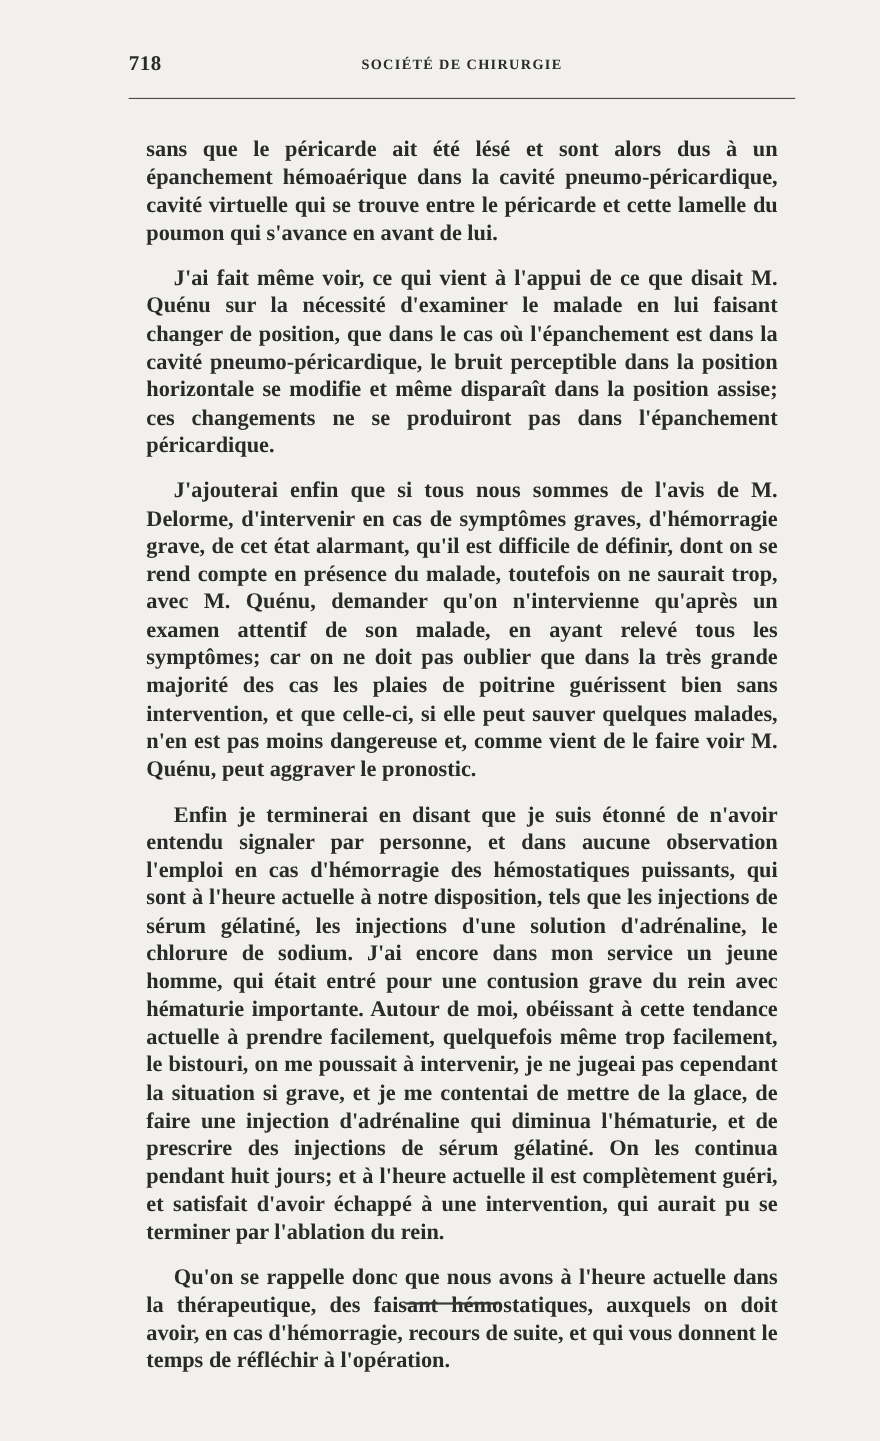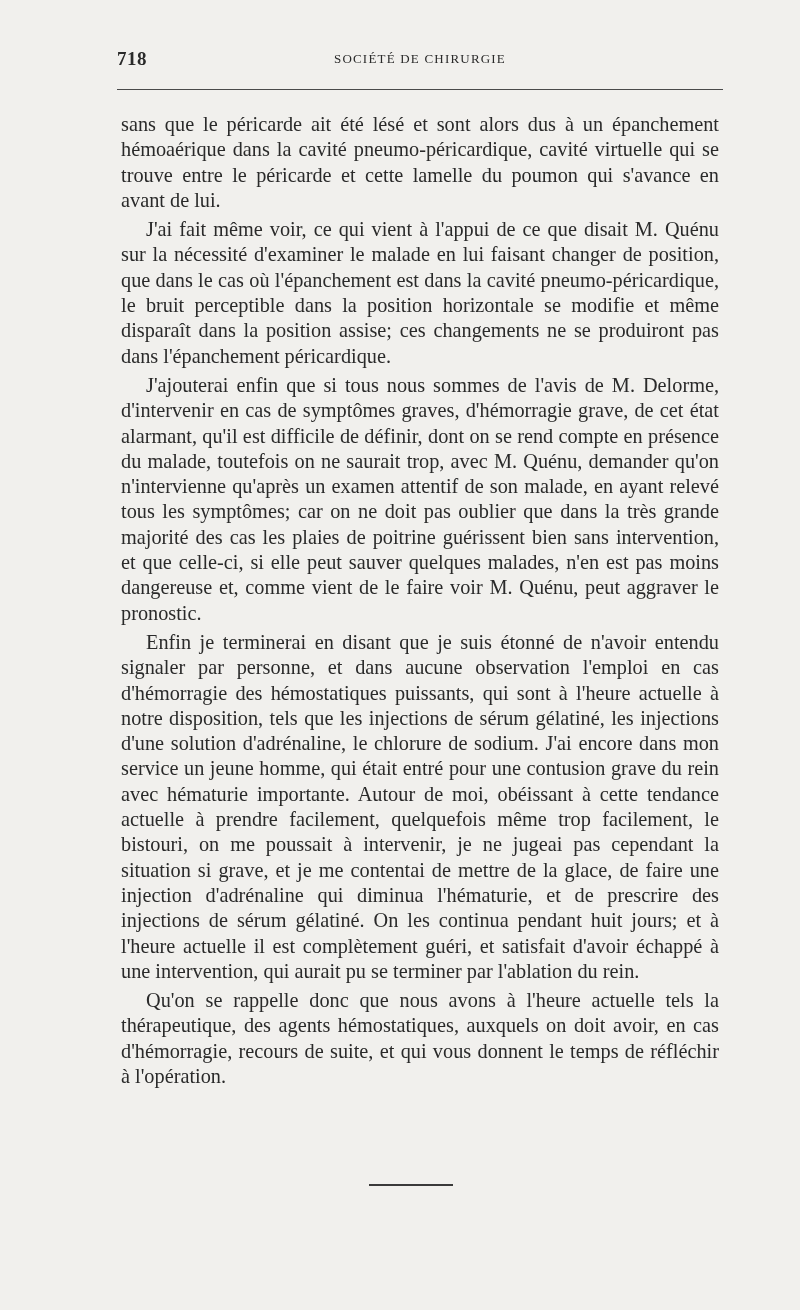--- a/index.html
+++ b/index.html
@@ -34,21 +34,21 @@
       letter-spacing: 0.5px;
       text-align: center;
     }
     .running-title {
       position: absolute;
       left: 0;
       right: 0;
       top: 3px;
       text-align: center;
       font-size: 13px;
-      font-weight: normal;
+      font-weight: bold;
       letter-spacing: 1.2px;
     }
     .header-rule {
       position: absolute;
       left: 0;
       top: 41px;
       width: 606px;
       height: 0;
       border-top: 1.5px solid #4a4a4a;
     }
@@ -56,21 +56,22 @@
       position: absolute;
       left: 0;
       top: 60px;
       width: 606px;
       font-size: 20.3px;
       line-height: 25.3px;
       text-align: justify;
       hyphens: none;
     }
     .body-text p {
-      margin: 4px;
+      margin: 16px;
+      font-weight: bold;
     }
     .body-text p.indent {
       text-indent: 25px;
     }
     .footer-rule {
       position: absolute;
       left: 252px;
       top: 1136px;
       width: 84px;
       height: 0;
@@ -85,17 +86,17 @@
     <span class="page-number">718</span>
     <span class="running-title">SOCIÉTÉ DE CHIRURGIE</span>
   </div>
   <div class="header-rule"></div>
 
   <div class="body-text">
     <p>sans que le péricarde ait été lésé et sont alors dus à un épanchement hémoaérique dans la cavité pneumo-péricardique, cavité virtuelle qui se trouve entre le péricarde et cette lamelle du poumon qui s'avance en avant de lui.</p>
     <p class="indent">J'ai fait même voir, ce qui vient à l'appui de ce que disait M. Quénu sur la nécessité d'examiner le malade en lui faisant changer de position, que dans le cas où l'épanchement est dans la cavité pneumo-péricardique, le bruit perceptible dans la position horizontale se modifie et même disparaît dans la position assise; ces changements ne se produiront pas dans l'épanchement péricardique.</p>
     <p class="indent">J'ajouterai enfin que si tous nous sommes de l'avis de M. Delorme, d'intervenir en cas de symptômes graves, d'hémorragie grave, de cet état alarmant, qu'il est difficile de définir, dont on se rend compte en présence du malade, toutefois on ne saurait trop, avec M. Quénu, demander qu'on n'intervienne qu'après un examen attentif de son malade, en ayant relevé tous les symptômes; car on ne doit pas oublier que dans la très grande majorité des cas les plaies de poitrine guérissent bien sans intervention, et que celle-ci, si elle peut sauver quelques malades, n'en est pas moins dangereuse et, comme vient de le faire voir M. Quénu, peut aggraver le pronostic.</p>
     <p class="indent">Enfin je terminerai en disant que je suis étonné de n'avoir entendu signaler par personne, et dans aucune observation l'emploi en cas d'hémorragie des hémostatiques puissants, qui sont à l'heure actuelle à notre disposition, tels que les injections de sérum gélatiné, les injections d'une solution d'adrénaline, le chlorure de sodium. J'ai encore dans mon service un jeune homme, qui était entré pour une contusion grave du rein avec hématurie importante. Autour de moi, obéissant à cette tendance actuelle à prendre facilement, quelquefois même trop facilement, le bistouri, on me poussait à intervenir, je ne jugeai pas cependant la situation si grave, et je me contentai de mettre de la glace, de faire une injection d'adrénaline qui diminua l'hématurie, et de prescrire des injections de sérum gélatiné. On les continua pendant huit jours; et à l'heure actuelle il est complètement guéri, et satisfait d'avoir échappé à une intervention, qui aurait pu se terminer par l'ablation du rein.</p>
-    <p class="indent">Qu'on se rappelle donc que nous avons à l'heure actuelle tels la thérapeutique, des agents hémostatiques, auxquels on doit avoir, en cas d'hémorragie, recours de suite, et qui vous donnent le temps de réfléchir à l'opération.</p>
+    <p class="indent">Qu'on se rappelle donc que nous avons à l'heure actuelle dans la thérapeutique, des faisant hémostatiques, auxquels on doit avoir, en cas d'hémorragie, recours de suite, et qui vous donnent le temps de réfléchir à l'opération.</p>
   </div>
 
   <div class="footer-rule"></div>
 </div>
 
 </body></html>

